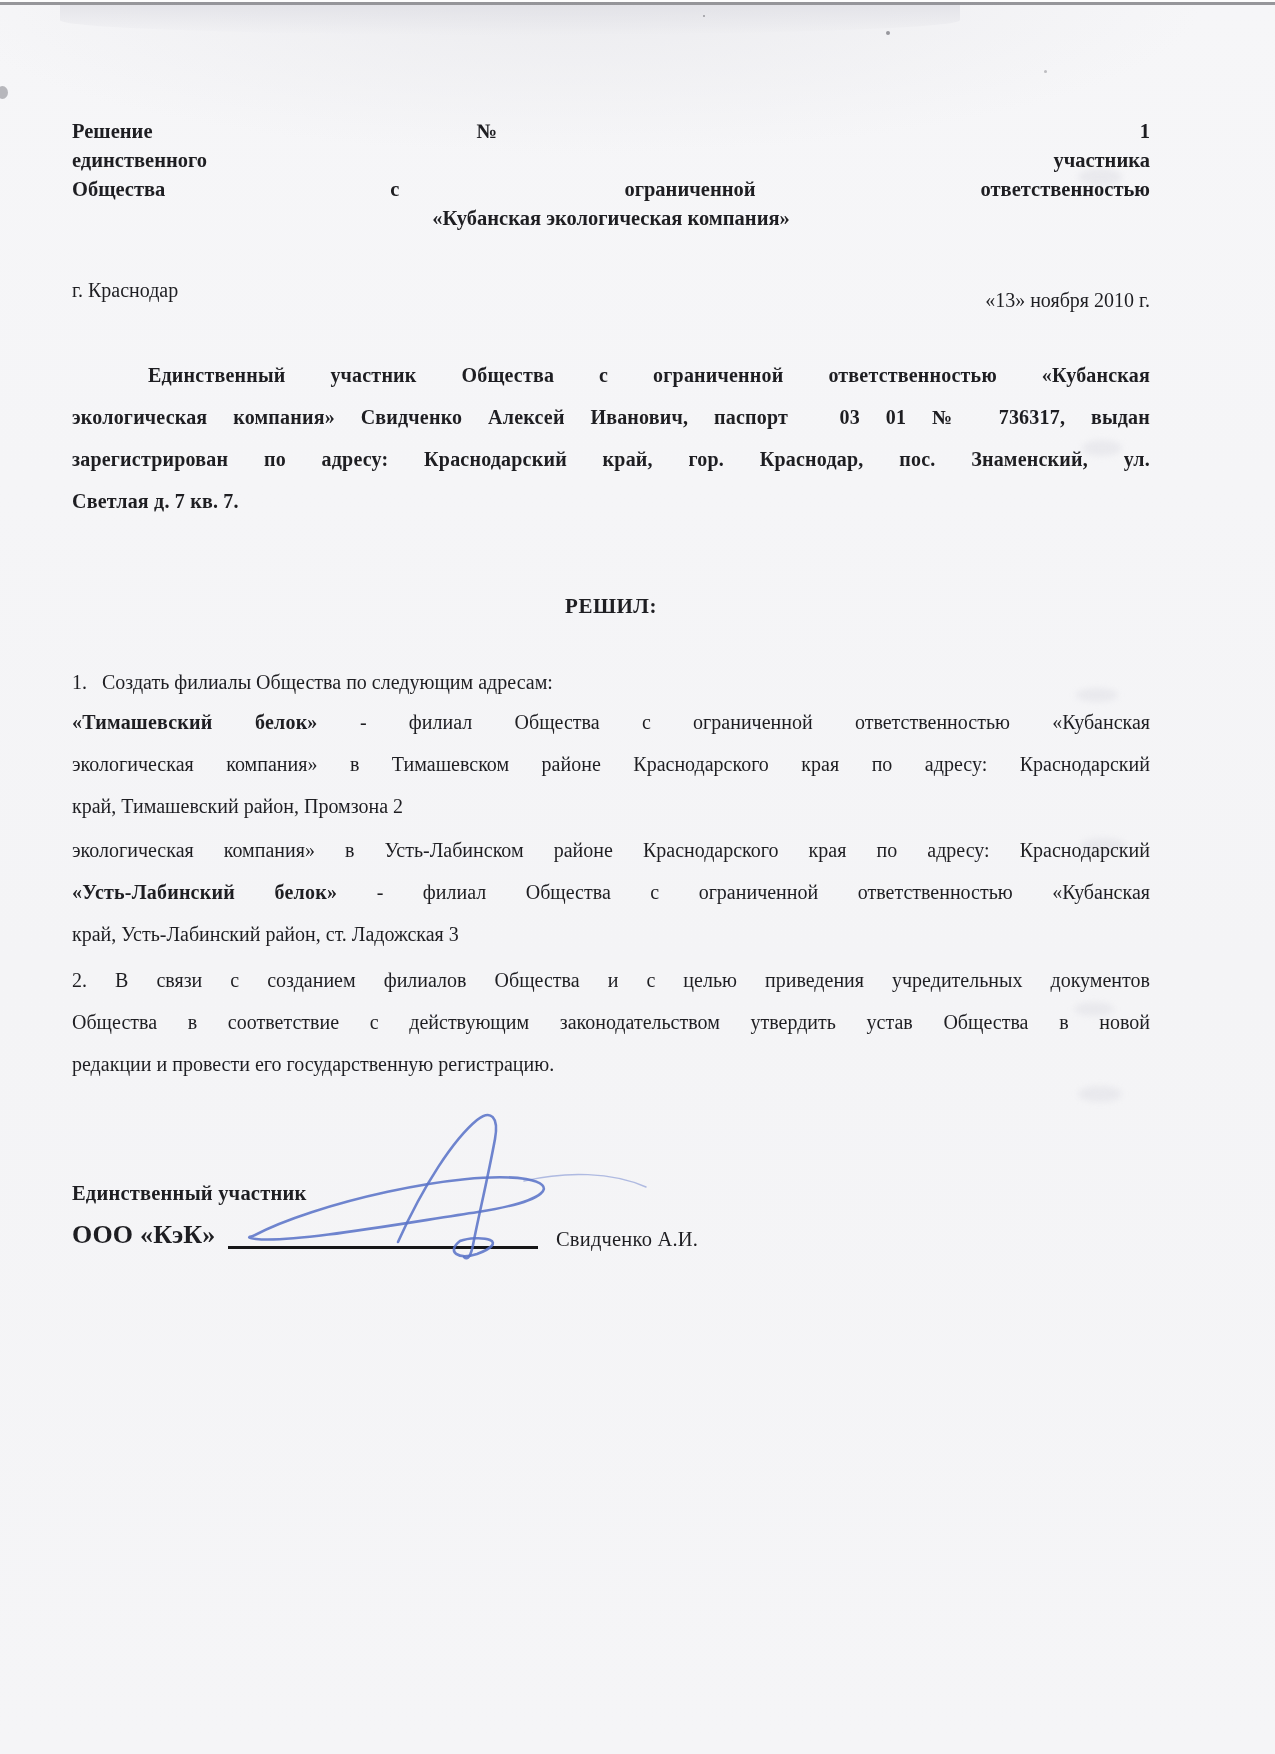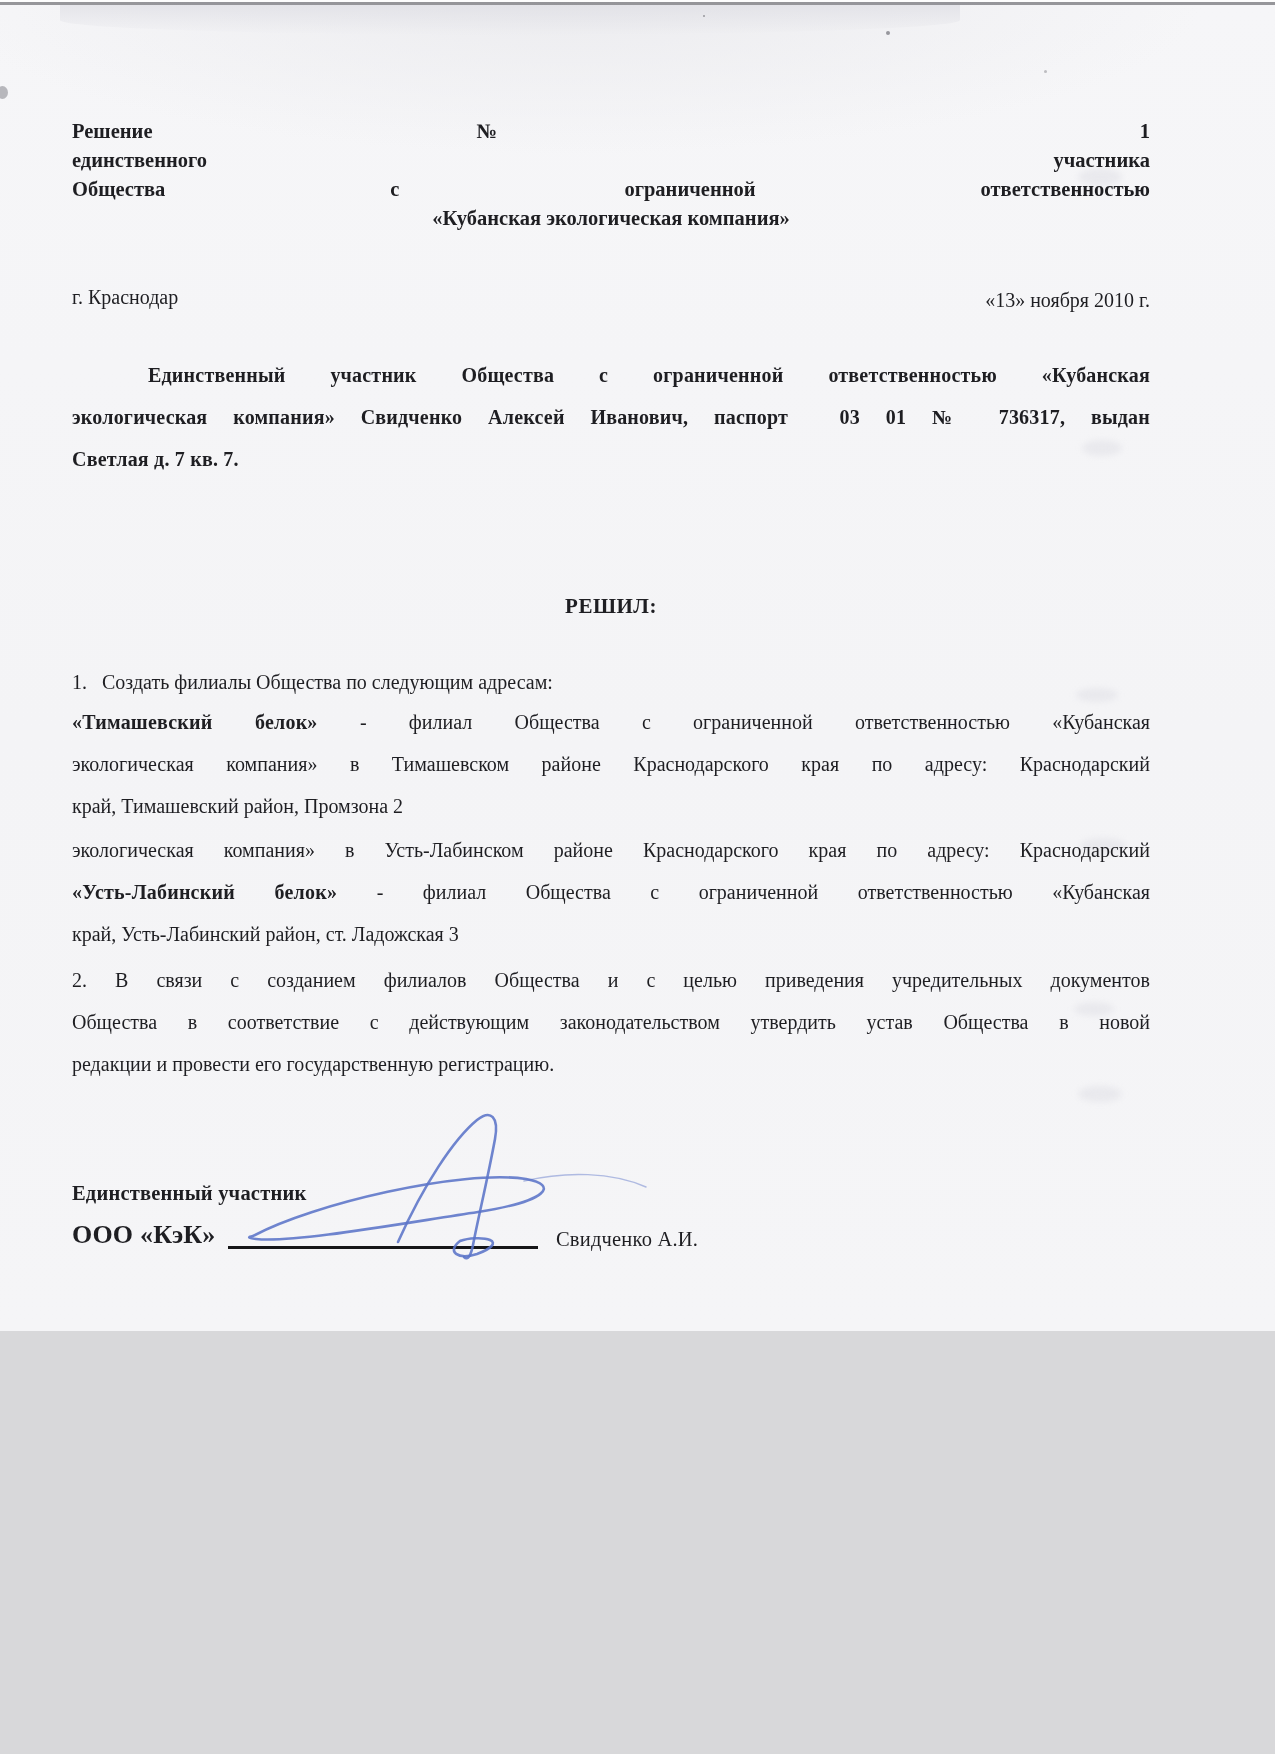--- a/index.html
+++ b/index.html
@@ -1,39 +1,39 @@
 <!DOCTYPE html>
 <html style="--ink: #5b74c8; --text: #1e1e22;"><head>
 <meta charset="utf-8">
 <title>Document</title>
 <style>
   html,body{margin:0;padding:0;background:#d8d8da;}
   #page{
     position:relative;
-    width:1275px;height:1331px;
+    width:1275px;height:1754px;
     background:
       radial-gradient(ellipse 900px 220px at 45% 0%, #ececef 0%, rgba(236,236,239,0) 70%),
       linear-gradient(180deg,#f6f6f8 0%, #f4f4f6 55%, #f5f5f7 100%);
     overflow:hidden;
     font-family:"Liberation Serif","DejaVu Serif",serif;
     color:var(--text,#1e1e22);
   }
   
   .scan-top-white{position:absolute;left:0;top:0;width:100%;height:2px;background:#fdfdfd;}
   .scan-top-line{position:absolute;left:0;top:2px;width:100%;height:3px;background:#85858a;opacity:.85;}
   .scan-top-shade{position:absolute;left:60px;top:5px;width:900px;height:30px;
     background:linear-gradient(180deg,rgba(222,222,228,.7),rgba(222,222,228,0));border-radius:0 0 50% 50%;}
   .speck{position:absolute;border-radius:50%;background:#97979c;}
   .smudge{position:absolute;background:#e0e0e6;border-radius:50%;filter:blur(3px);opacity:.55;}
 
   
   .blk{position:absolute;left:72px;width:1078px;font-size:20px;line-height:42px;}
   .title-block{top:117px;text-align:center;font-weight:bold;font-size:20.5px;line-height:29px;}
   .title-block .line{text-align:center;}
-  .place{top:285px;width:auto;line-height:24px;}
+  .place{top:278px;width:auto;line-height:24px;}
   .date{top:288px;text-align:right;line-height:24px;}
   .intro{top:354px;font-weight:bold;letter-spacing:.2px;}
   .intro .line:first-child{text-indent:76px;}
   .resolved{top:592px;text-align:center;font-weight:bold;font-size:21px;line-height:28px;letter-spacing:.5px;}
   .item1{top:661px;}
   .branch1{top:701px;}
   .branch2{top:829px;}
   .item2{top:959px;}
   .line{text-align:left;}
   .line.just{text-align:justify;text-align-last:justify;}
@@ -75,20 +75,21 @@
       <div class="line just">Общества с ограниченной ответственностью</div>
       <div class="line">«Кубанская экологическая компания»</div>
     </div>
 
   <div class="blk place">г. Краснодар</div>
   <div class="blk date">«13» ноября 2010 г.</div>
 
   <div class="blk intro">
       <div class="line just">Единственный участник Общества с ограниченной ответственностью «Кубанская</div>
       <div class="line just">экологическая компания» Свидченко Алексей Иванович, паспорт &nbsp;03 01 № 736317, выдан</div>
+      <div class="line just">зарегистрирован по адресу: Краснодарский край, гор. Краснодар, пос. Знаменский, ул.</div>
       <div class="line">Светлая д. 7 кв. 7.</div>
     </div>
 
   <div class="blk resolved">РЕШИЛ:</div>
 
   <div class="blk item1">
       <div class="line">1.&nbsp;&nbsp; Создать филиалы Общества по следующим адресам:</div>
     </div>
 
   <div class="blk branch1">

